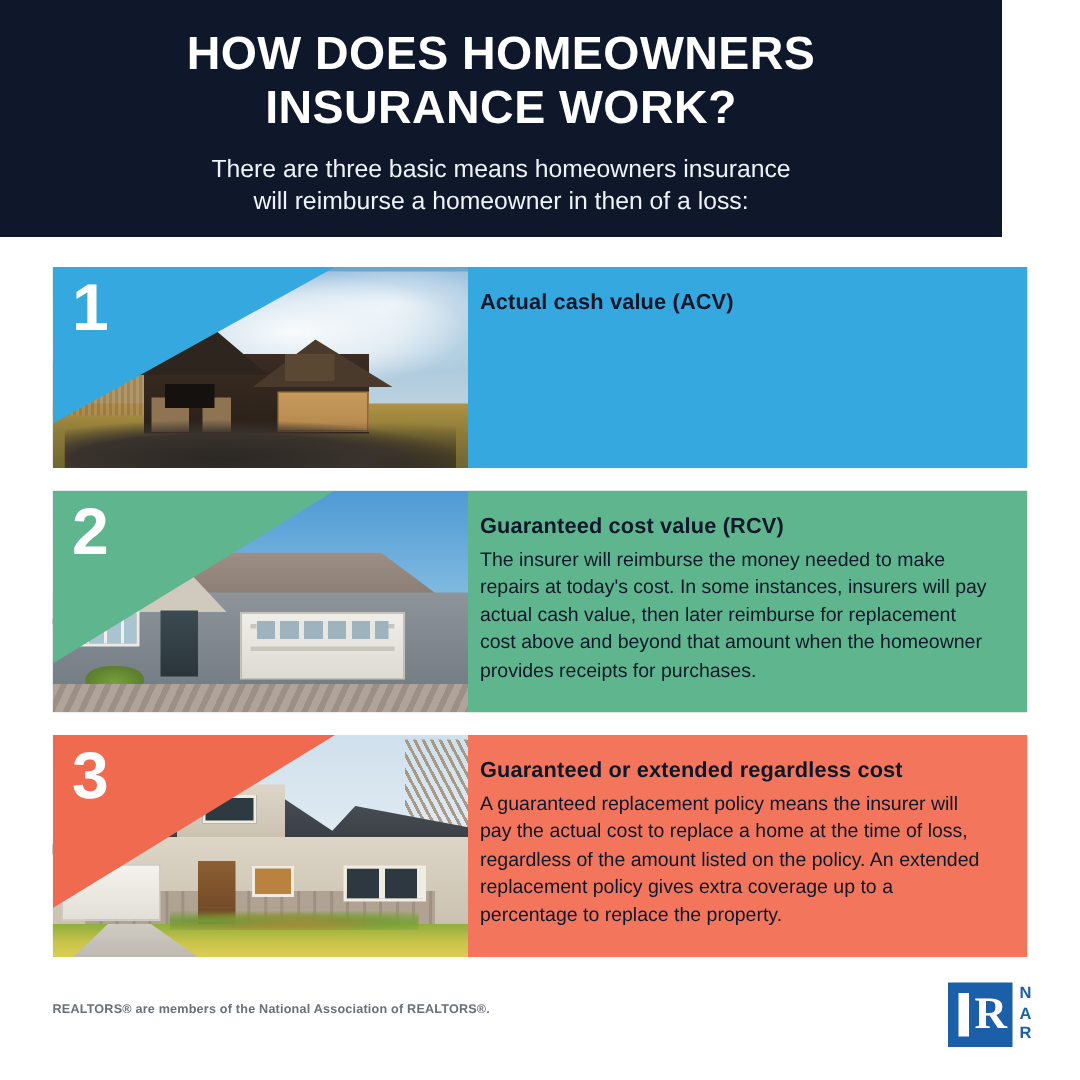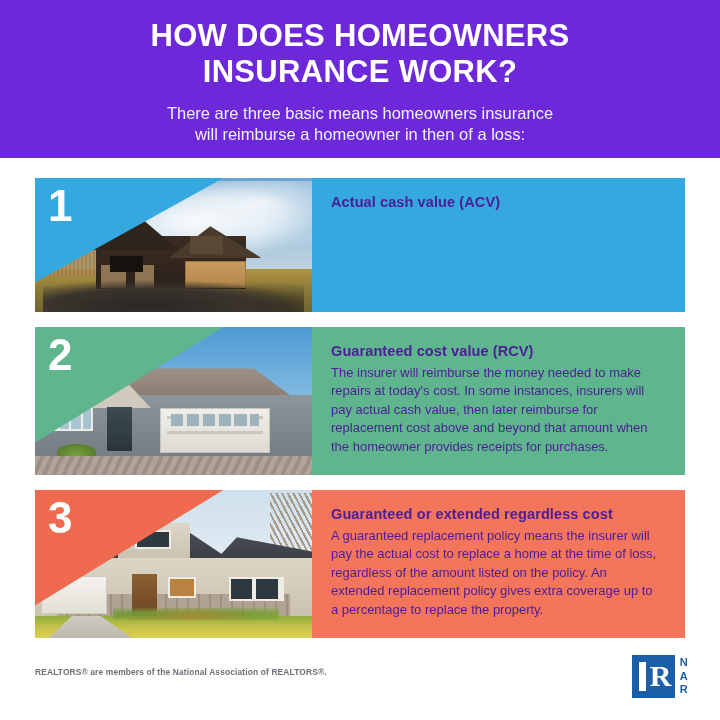--- a/index.html
+++ b/index.html
@@ -7,23 +7,23 @@
   body {
     width:720px; height:720px;
     background:#ffffff;
     font-family:"Liberation Sans", sans-serif;
     overflow:hidden;
     position:relative;
   }
 
   
   .header {
-    width:720px;
+    width:668px;
     height:158px;
-    background:#6d28d9;
+    background:#0f172a;
     padding:18px 40px 0 40px;
     text-align:center;
   }
   .header-title {
     color:#ffffff;
     font-size:31px;
     font-weight:bold;
     line-height:1.17;
     letter-spacing:0.3px;
     text-transform:uppercase;
@@ -268,22 +268,22 @@
     color:#ffffff;
     font-size:44px;
     font-weight:bold;
     line-height:1;
     font-family:"Liberation Sans", sans-serif;
   }
 
   
   .panel {
     flex:1 1 auto;
-    padding:16px 22px 12px 19px;
-    color:#4c1d95;
+    padding:16px 22px 12px 8px;
+    color:#0f172a;
   }
   .panel-title {
     font-size:14.5px;
     font-weight:bold;
     margin-bottom:5px;
     letter-spacing:.1px;
   }
   .panel-body {
     font-size:13px;
     line-height:1.42;

